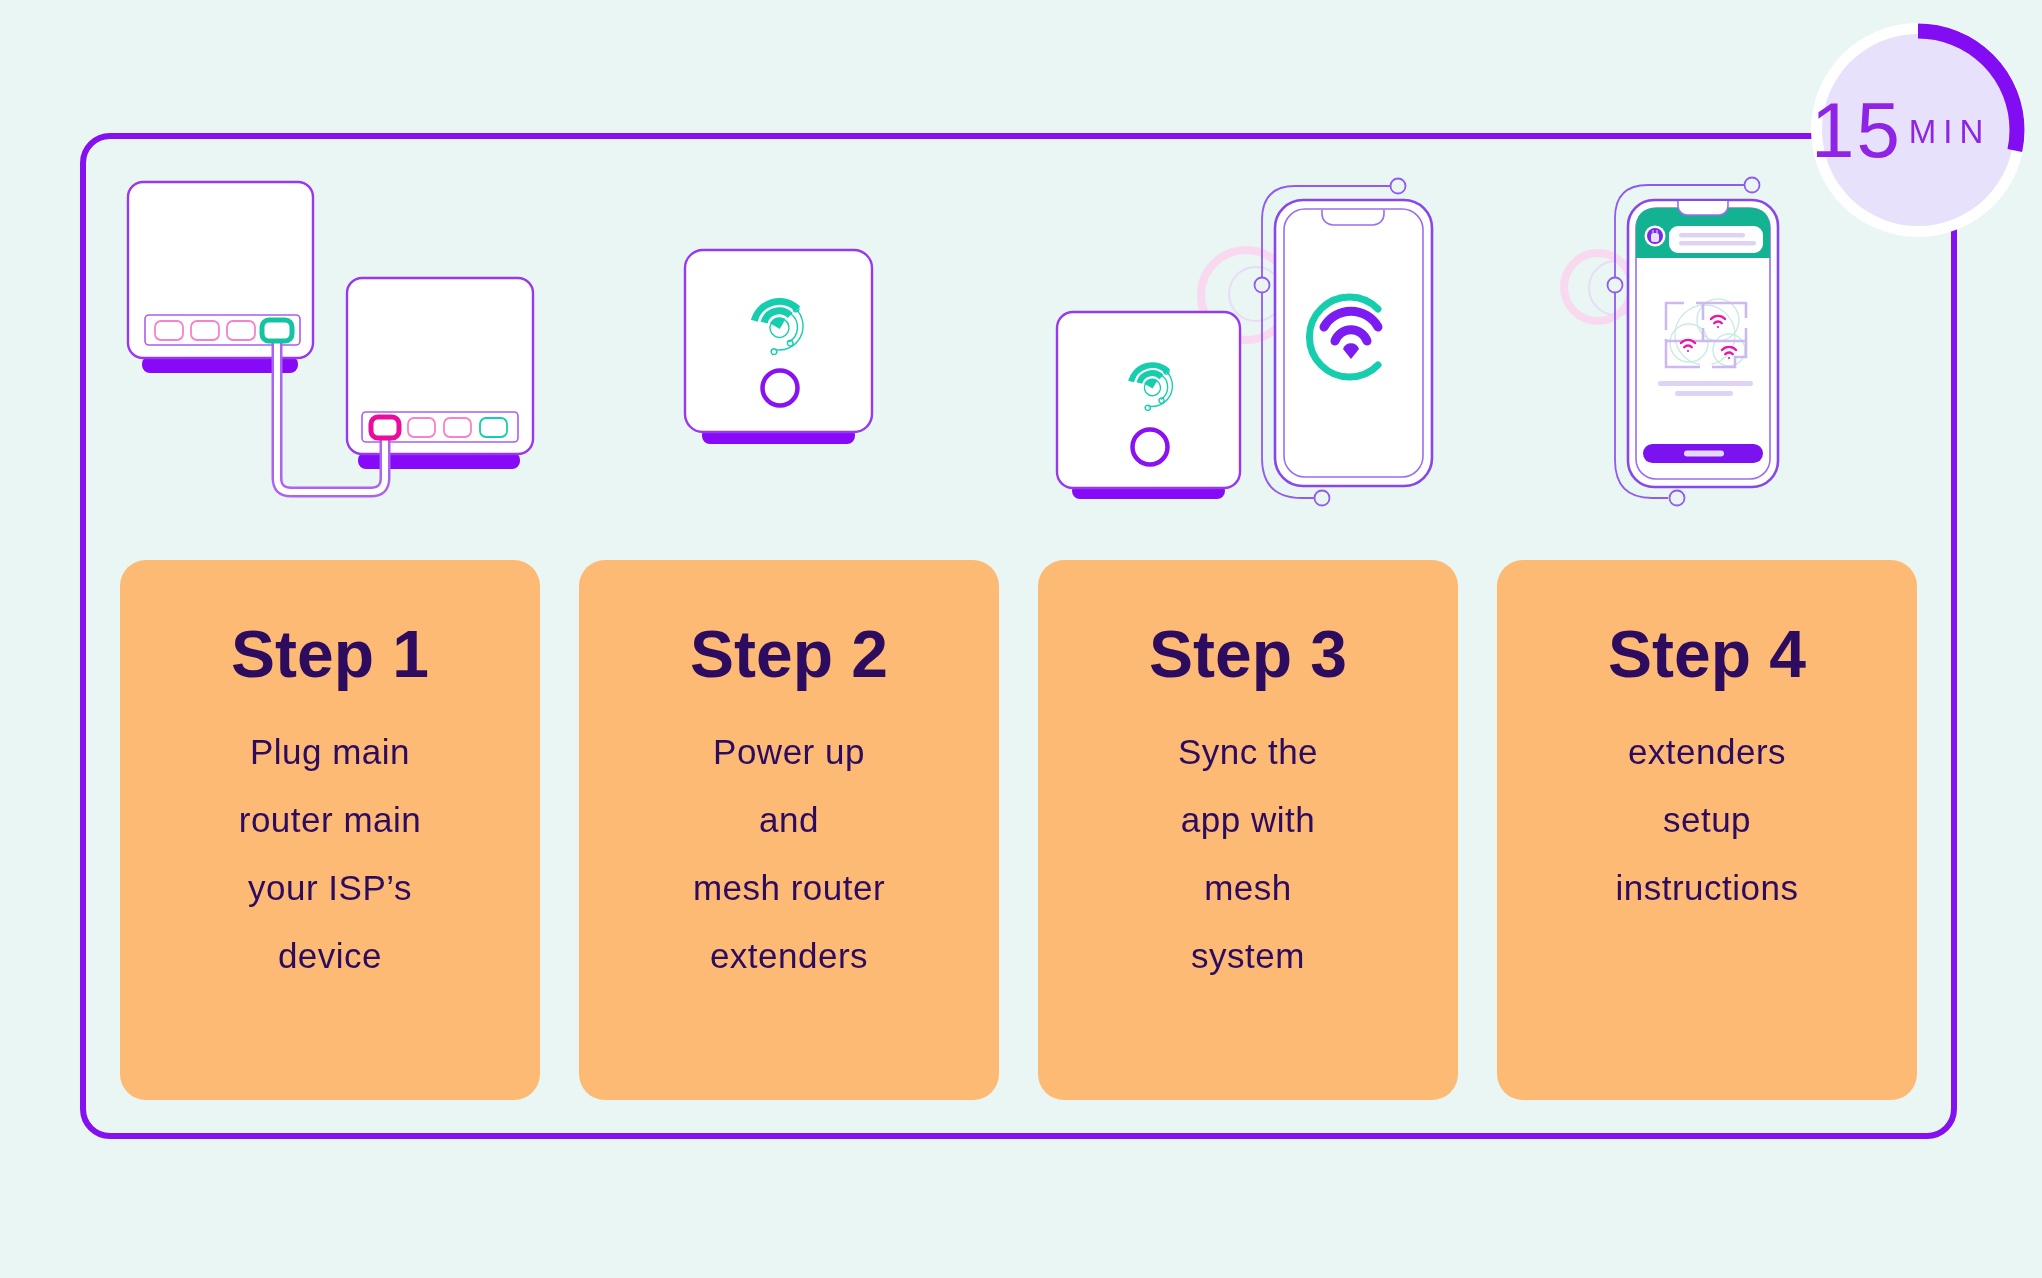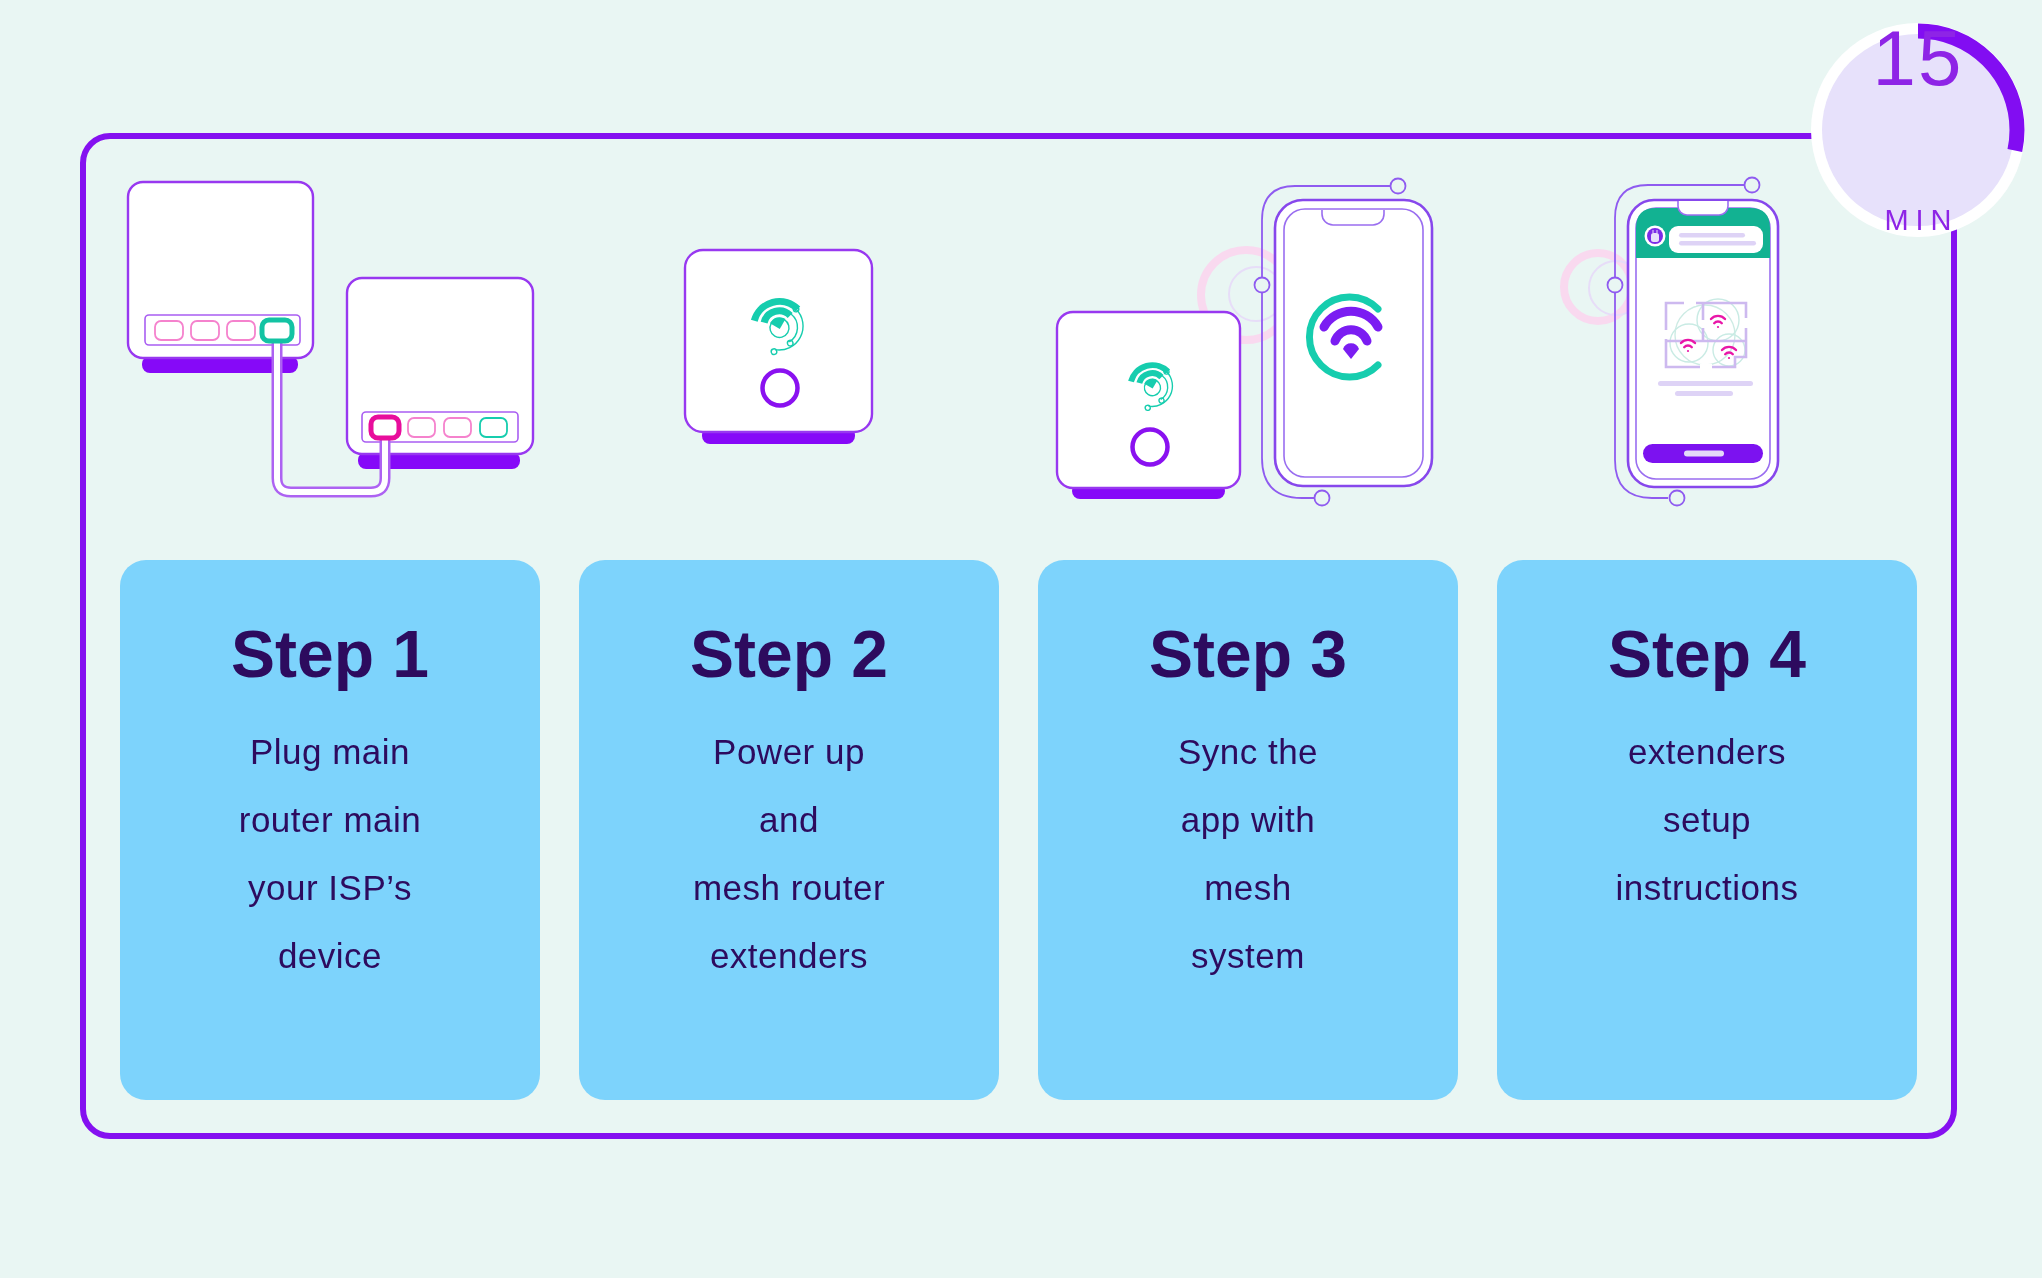--- a/index.html
+++ b/index.html
@@ -4,28 +4,28 @@
 <style>
   html,body{margin:0;padding:0;background:#e9f6f3;}
   body{width:2042px;height:1278px;position:relative;overflow:hidden;
        font-family:"Liberation Sans",sans-serif;}
   .stage{position:absolute;inset:0;}
   .panel{position:absolute;left:80px;top:133px;width:1877px;height:1006px;
          border:6px solid #8511f0;border-radius:30px;box-sizing:border-box;}
   .art{position:absolute;inset:0;width:2042px;height:1278px;}
   .badge{position:absolute;left:1811px;top:23px;width:214px;height:214px;z-index:5;}
   .badge svg{position:absolute;inset:0;}
-  .badge .t{position:absolute;inset:0;display:flex;flex-direction:column;
-            align-items:center;justify-content:space-between;color:#8e24e6;}
+  .badge .t{position:absolute;inset:0;display:flex;flex-direction:row;
+            align-items:center;justify-content:flex-start;color:#8e24e6;}
   .badge .v{font-size:78px;font-weight:500;line-height:70px;letter-spacing:2px;}
-  .badge .u{font-size:29px;font-weight:500;letter-spacing:7px;margin-top:4px;
+  .badge .u{font-size:33px;font-weight:500;letter-spacing:7px;margin-top:4px;
             padding-left:7px;}
   .cards{position:absolute;left:120px;top:560px;width:1797px;height:540px;
          display:flex;gap:39px;z-index:2;}
-  .card{width:420px;height:540px;background:#7dd3fc;border-radius:26px;
+  .card{width:420px;height:540px;background:#fdba74;border-radius:26px;
         box-sizing:border-box;padding-top:56px;text-align:center;color:#2d0b5e;}
   .card-title{margin:0 0 26px 0;font-size:66px;line-height:76px;font-weight:800;
               letter-spacing:0;}
   .card-body{font-size:35px;line-height:68px;font-weight:400;letter-spacing:.5px;}
 </style>
 </head>
 <body>
 
 <div class="stage">
 

